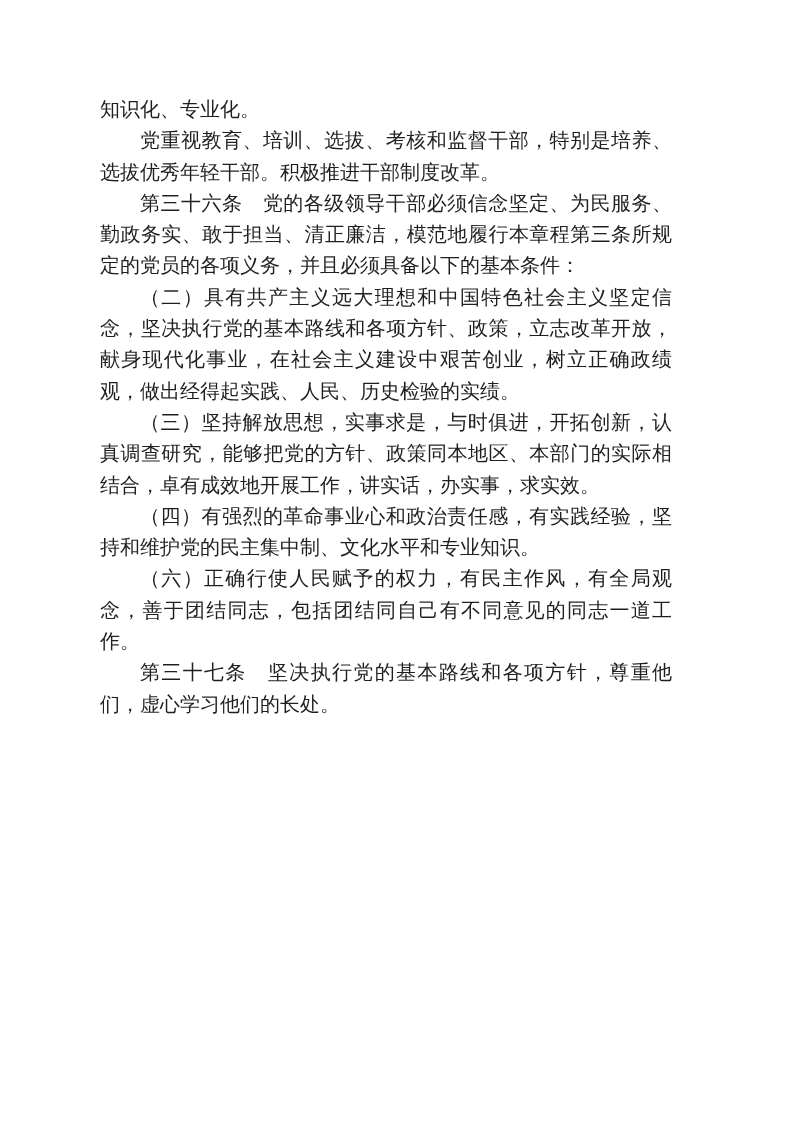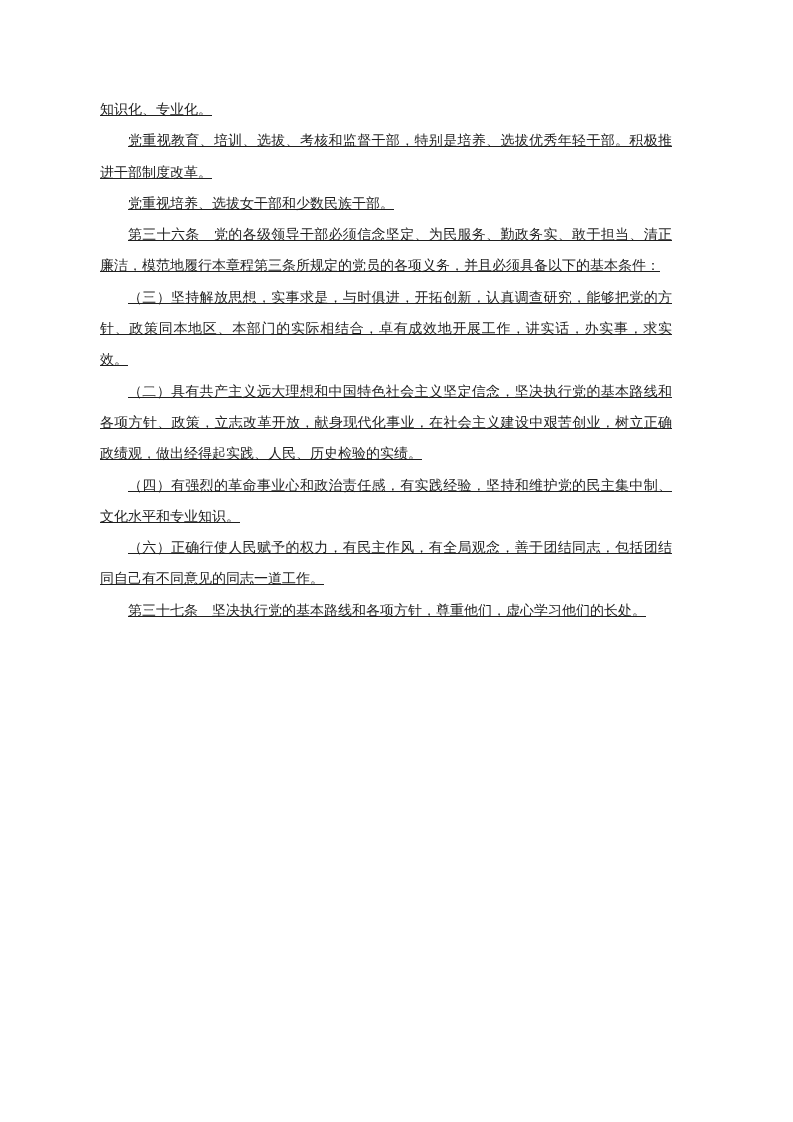--- a/index.html
+++ b/index.html
@@ -13,54 +13,52 @@
     height: 1122px;
     background: #ffffff;
     overflow: hidden;
   }
   .content {
     position: absolute;
     left: 100px;
     top: 94px;
     width: 572px;
     font-family: "Liberation Serif", "DejaVu Serif", serif;
-    font-size: 14px;
+    font-size: 20px;
     line-height: 31.3px;
     color: #1f1f1f;
     text-align: justify;
     text-justify: inter-ideograph;
     word-break: normal;
-    text-decoration: underline;
   }
   .content p.para {
     margin: 0;
     padding: 0;
   }
   .content p.para.indent {
     text-indent: 2em;
   }
 </style>
 </head>
 <body>
 
 <div class="page" style="background: rgb(255, 255, 255);">
   <div class="content" style="color: rgb(31, 31, 31);">
 
       <p class="para">知识化、专业化。</p>
 
       <p class="para indent">党重视教育、培训、选拔、考核和监督干部，特别是培养、选拔优秀年轻干部。积极推进干部制度改革。</p>
 
-      <p class="para indent">党重视培养、选拔女干部和少数民族干部。</p>
 
       <p class="para indent">第三十六条　党的各级领导干部必须信念坚定、为民服务、勤政务实、敢于担当、清正廉洁，模范地履行本章程第三条所规定的党员的各项义务，并且必须具备以下的基本条件：</p>
 
 
+      <p class="para indent">（二）具有共产主义远大理想和中国特色社会主义坚定信念，坚决执行党的基本路线和各项方针、政策，立志改革开放，献身现代化事业，在社会主义建设中艰苦创业，树立正确政绩观，做出经得起实践、人民、历史检验的实绩。</p>
+
       <p class="para indent">（三）坚持解放思想，实事求是，与时俱进，开拓创新，认真调查研究，能够把党的方针、政策同本地区、本部门的实际相结合，卓有成效地开展工作，讲实话，办实事，求实效。</p>
-
-      <p class="para indent">（二）具有共产主义远大理想和中国特色社会主义坚定信念，坚决执行党的基本路线和各项方针、政策，立志改革开放，献身现代化事业，在社会主义建设中艰苦创业，树立正确政绩观，做出经得起实践、人民、历史检验的实绩。</p>
 
       <p class="para indent">（四）有强烈的革命事业心和政治责任感，有实践经验，坚持和维护党的民主集中制、文化水平和专业知识。</p>
 
 
       <p class="para indent">（六）正确行使人民赋予的权力，有民主作风，有全局观念，善于团结同志，包括团结同自己有不同意见的同志一道工作。</p>
 
       <p class="para indent">第三十七条　坚决执行党的基本路线和各项方针，尊重他们，虚心学习他们的长处。</p>
 
     </div>
 </div>

